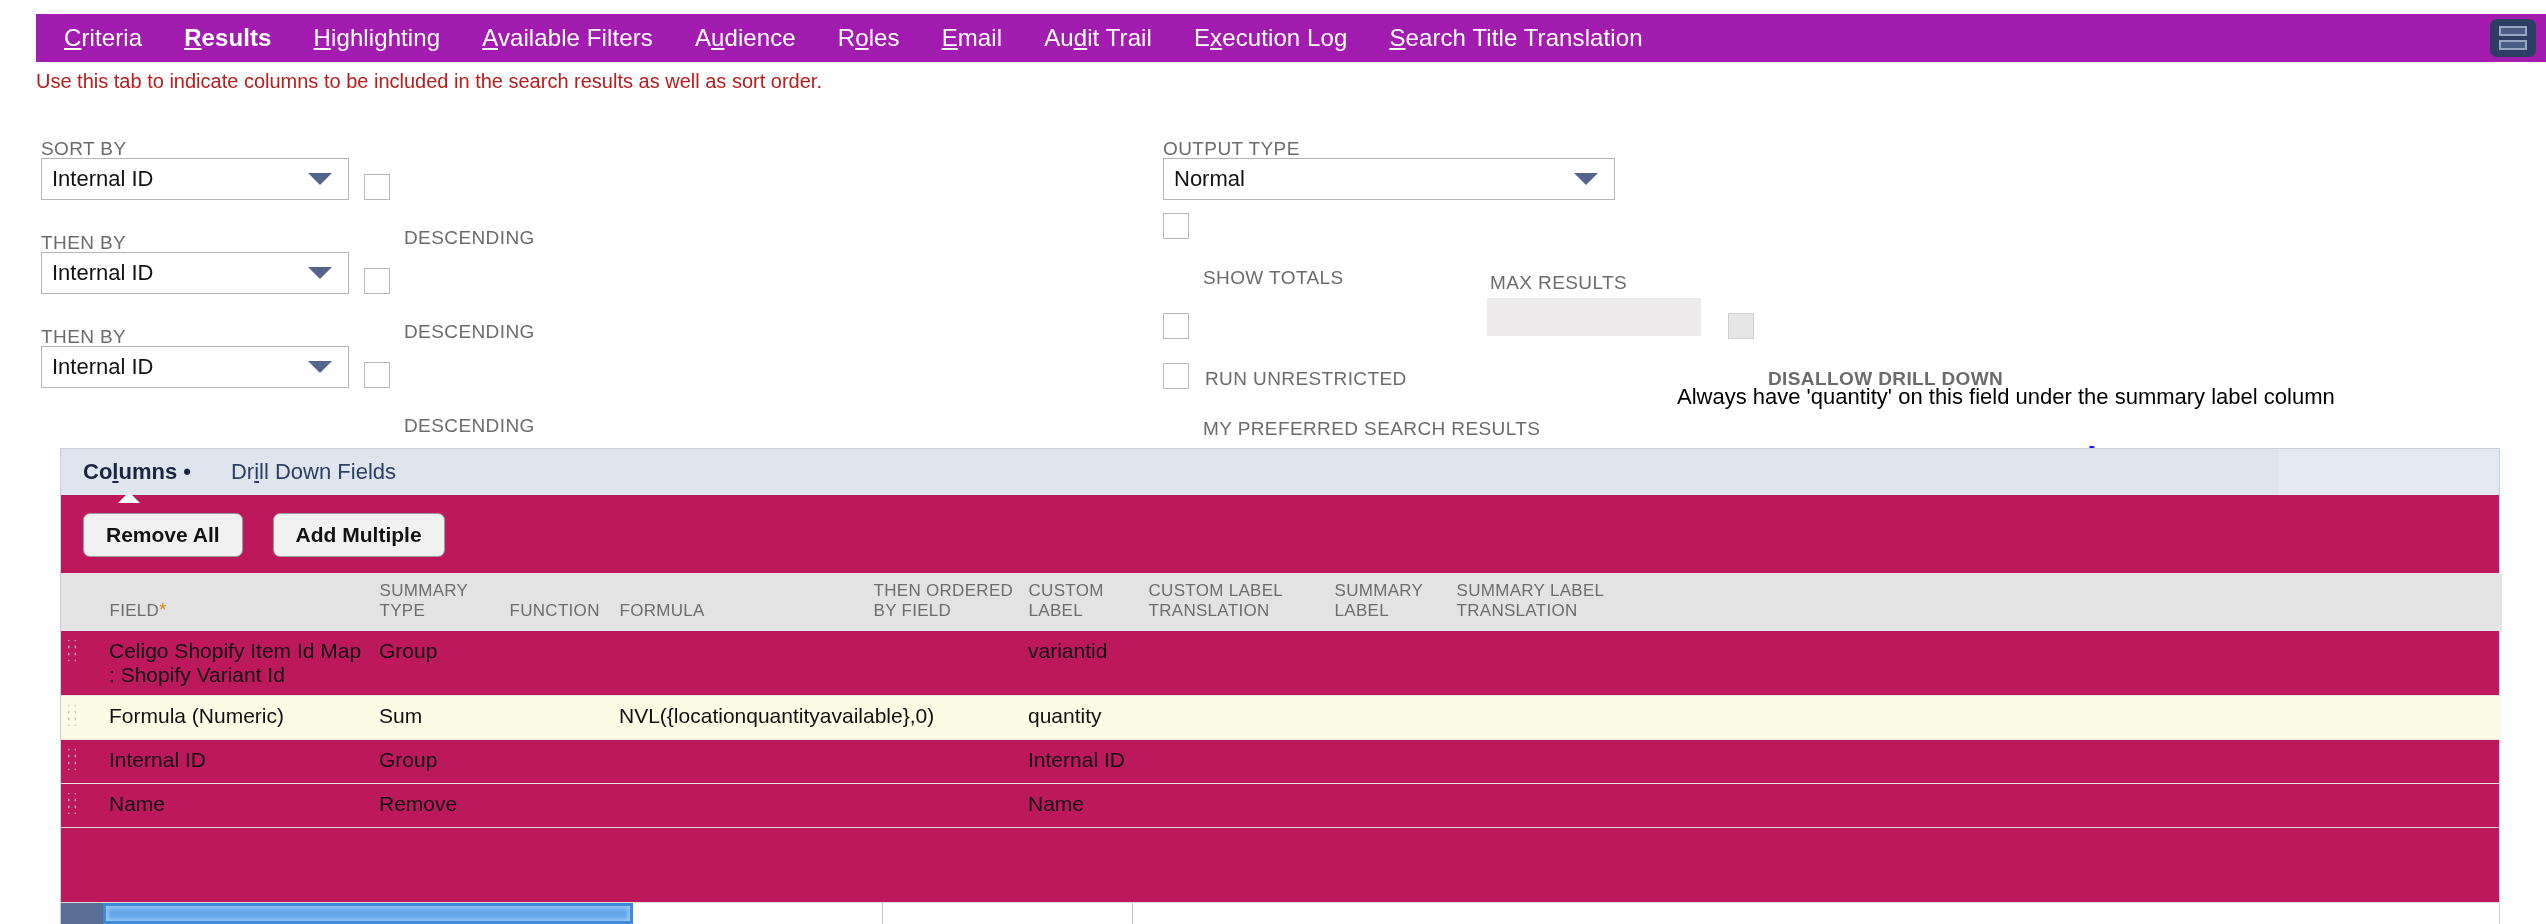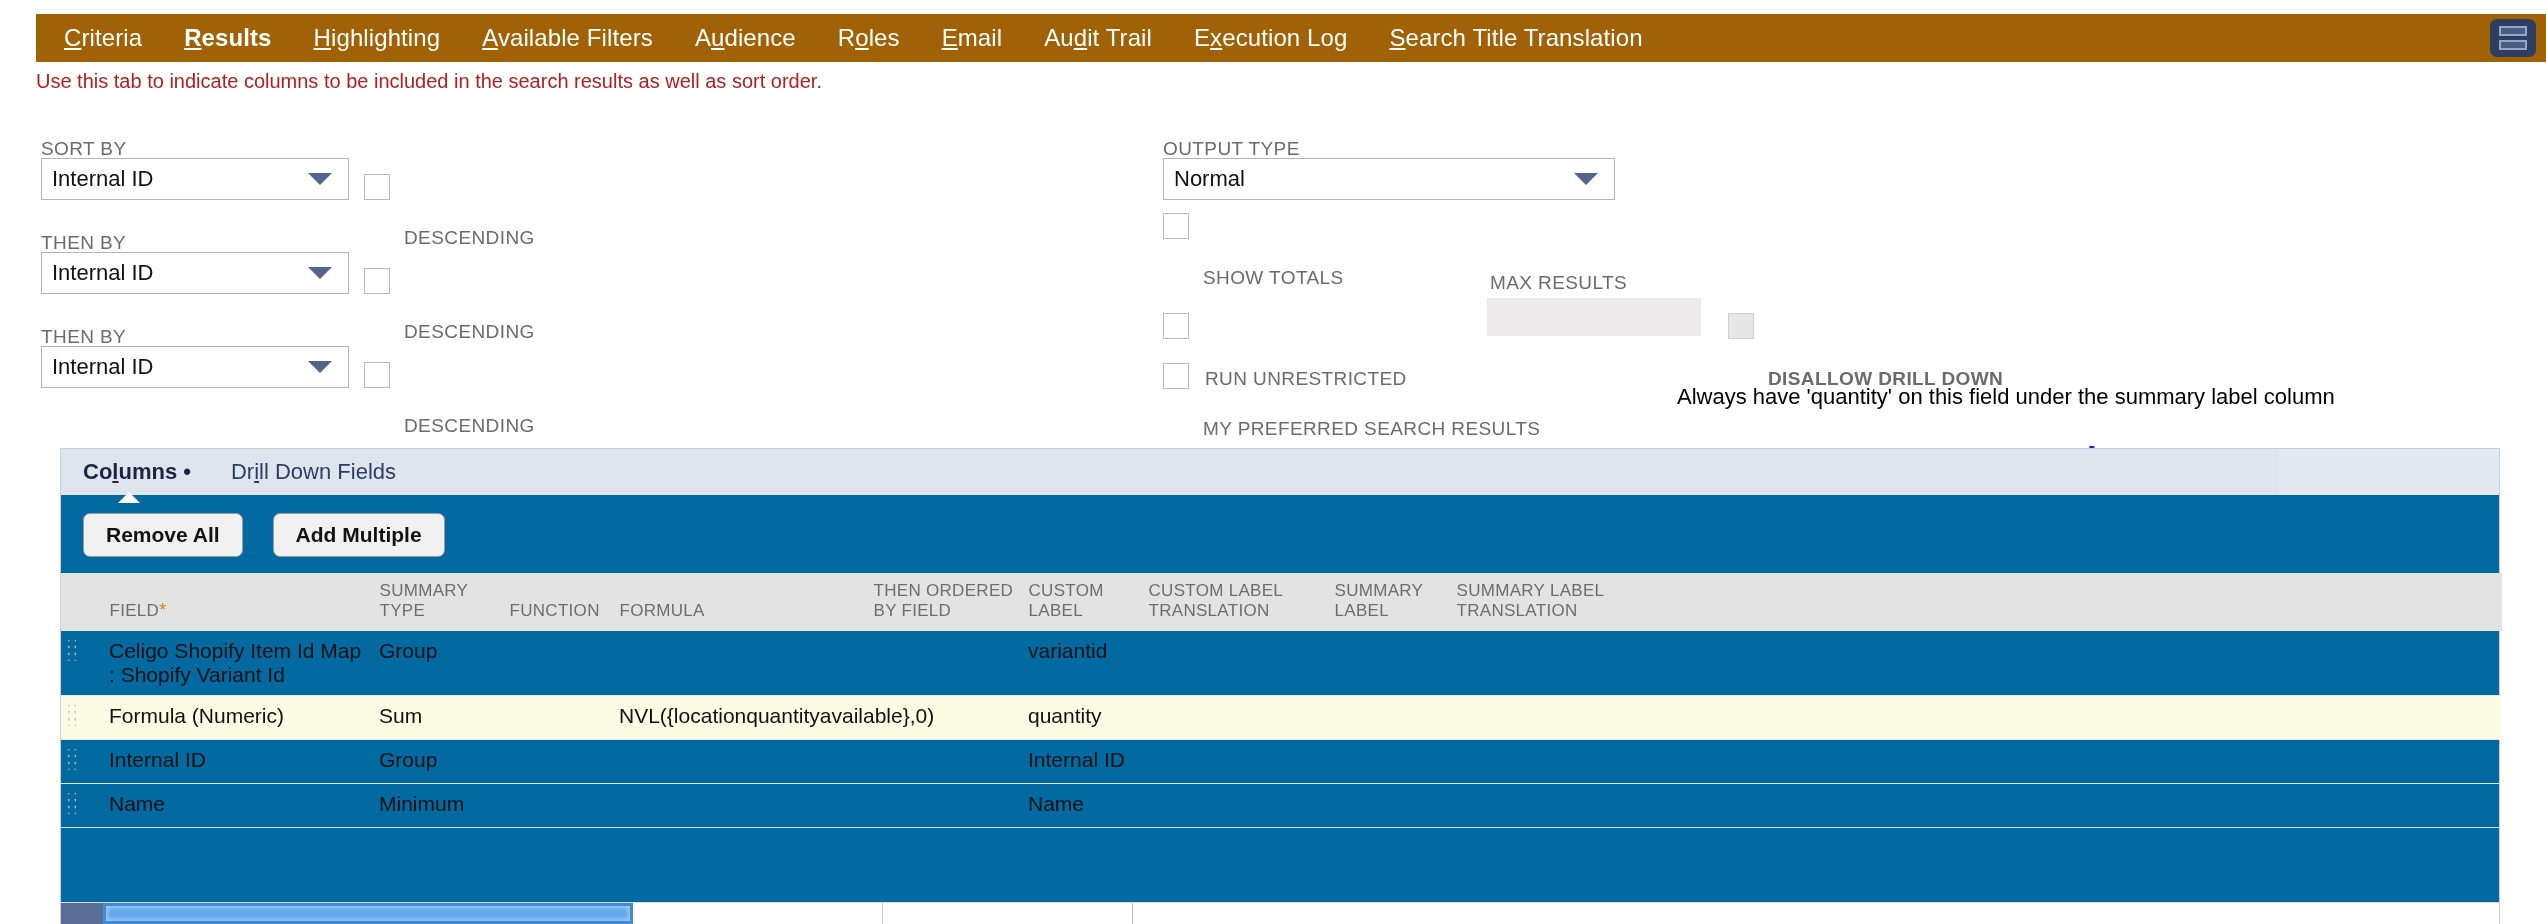--- a/index.html
+++ b/index.html
@@ -17,21 +17,21 @@
   }
 
   
   .tabbar {
     position: absolute;
     left: 36px; top: 14px;
     width: 2510px; height: 48px;
     background: #667architecture;
   }
   .tabbar {
-    background: #a16207;
+    background: #a21caf;
     display: flex;
     align-items: center;
     padding-left: 28px;
   }
   .tab {
     color: #ffffff;
     font-size: 24px;
     margin-right: 42px;
     white-space: nowrap;
     cursor: pointer;
@@ -139,21 +139,21 @@
     color: #000000;
     white-space: nowrap;
   }
   .arrowsvg { position: absolute; pointer-events: none; }
 
   
   .panel {
     position: absolute;
     left: 60px; top: 448px;
     width: 2440px; height: 476px;
-    background: #0369a1;
+    background: #be185d;
     border: 1px solid #c9cfd8;
     border-bottom: none;
   }
   .subtabbar {
     height: 46px;
     background: #dfe5ee;
     display: flex;
     align-items: center;
     padding-left: 22px;
     position: relative;
@@ -437,21 +437,21 @@
           <td></td>
           <td>Internal ID</td>
           <td></td>
           <td></td>
           <td></td>
           <td></td>
         </tr>
         <tr class="lastrow">
           <td class="grip"><span class="gripdots"><b>::</b><b>::</b><b>::</b></span></td>
           <td>Name</td>
-          <td>Minimum</td>
+          <td>Remove</td>
           <td></td>
           <td></td>
           <td></td>
           <td>Name</td>
           <td></td>
           <td></td>
           <td></td>
           <td></td>
         </tr>
       </tbody>

